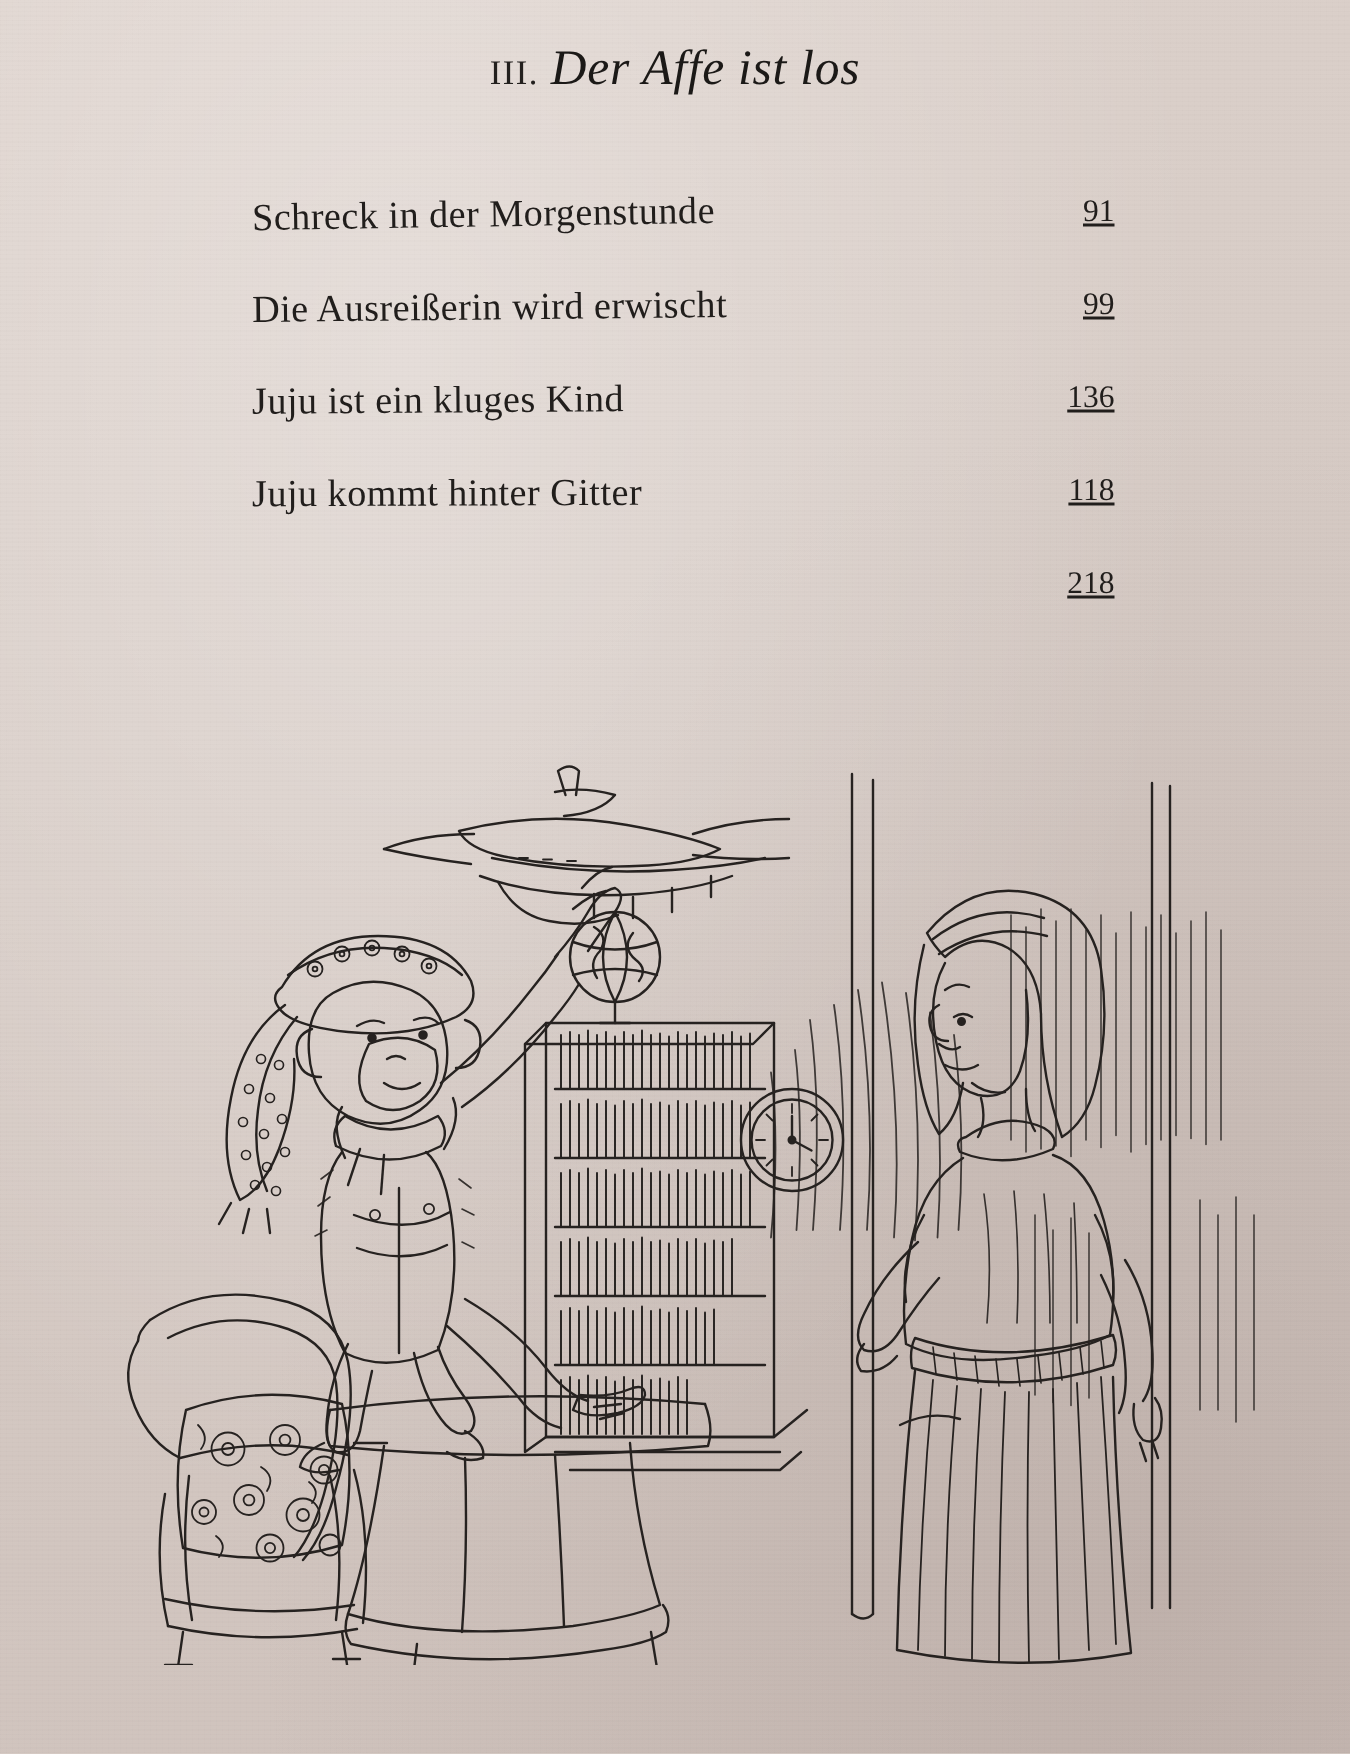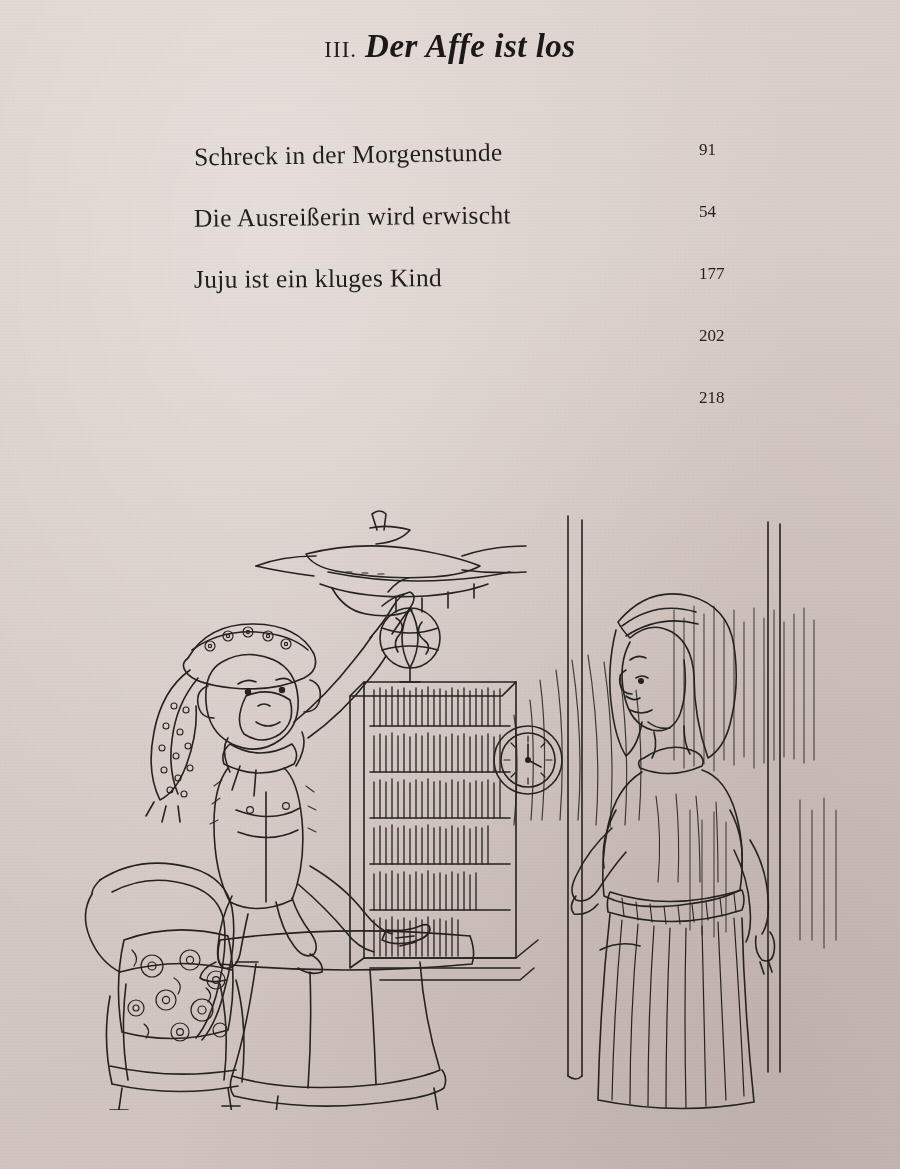--- a/index.html
+++ b/index.html
@@ -47,48 +47,47 @@
     font-size: 23px;
     letter-spacing: 1px;
     margin-right: 8px;
     color: #23201e;
   }
   .chapter-title {
     font-style: italic;
     font-size: 33px;
     color: #1b1917;
     letter-spacing: .5px;
-    font-weight: bold;
   }
 
   .toc {
     position: absolute;
-    top: 140px;
+    top: 128px;
     left: 168px;
     width: 570px;
-    margin-left: 26px;
   }
   .toc-row {
     display: flex;
     align-items: baseline;
     height: 62px;
   }
   .toc-title {
     font-size: 25.5px;
     letter-spacing: .3px;
     color: #211e1c;
     white-space: nowrap;
   }
   .toc-page {
-    font-size: 17px;
+    font-size: 21px;
     color: #211e1c;
     position: absolute;
     left: 505px;
-    text-align: left;
+    text-align: right;
     width: 70px;
+    text-decoration: underline;
   }
   .toc-row { position: relative; }
 
   
   .toc-row:nth-child(1) .toc-title { transform: rotate(-0.9deg); }
   .toc-row:nth-child(2) .toc-title { transform: rotate(-0.6deg); }
   .toc-row:nth-child(3) .toc-title { transform: rotate(-0.4deg); }
   .toc-row:nth-child(4) .toc-title { transform: rotate(-0.2deg); }
   .toc-row:nth-child(5) .toc-title { transform: rotate(0deg); }
 
@@ -111,28 +110,29 @@
   <span class="chapter-num">III.</span><span class="chapter-title">Der Affe ist los</span>
 </div>
 
 <div class="toc">
   <div class="toc-row">
     <span class="toc-title">Schreck in der Morgenstunde</span>
     <span class="toc-page">91</span>
   </div>
   <div class="toc-row">
     <span class="toc-title">Die Ausreißerin wird erwischt</span>
-    <span class="toc-page">54</span>
+    <span class="toc-page">99</span>
   </div>
   <div class="toc-row">
     <span class="toc-title">Juju ist ein kluges Kind</span>
-    <span class="toc-page">177</span>
+    <span class="toc-page">136</span>
   </div>
   <div class="toc-row">
-    <span class="toc-page">202</span>
+    <span class="toc-title">Juju kommt hinter Gitter</span>
+    <span class="toc-page">118</span>
   </div>
   <div class="toc-row">
     <span class="toc-page">218</span>
   </div>
 </div>
 
 <div class="illustration">
   <svg width="780" height="600" viewBox="0 0 780 600" fill="none" stroke="#262220" stroke-width="1.6" stroke-linecap="round" stroke-linejoin="round">
 
     <g stroke-width="1.2" opacity=".85">

